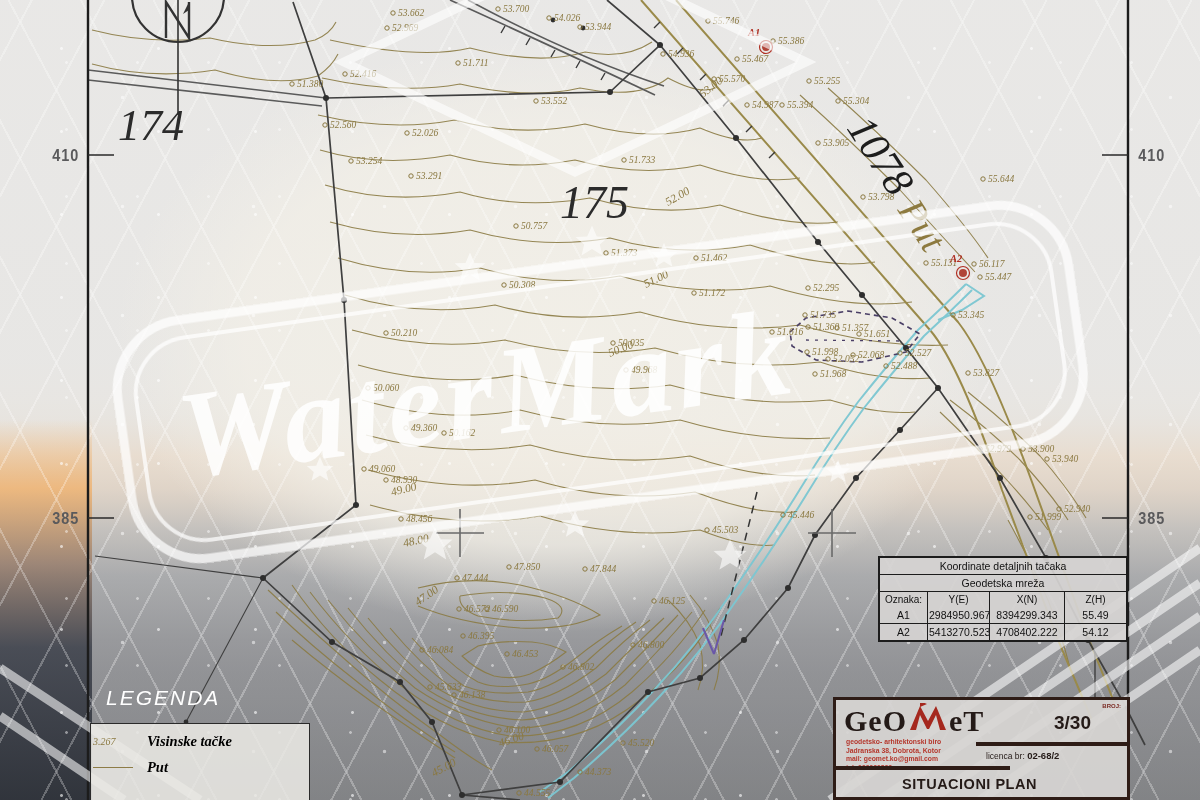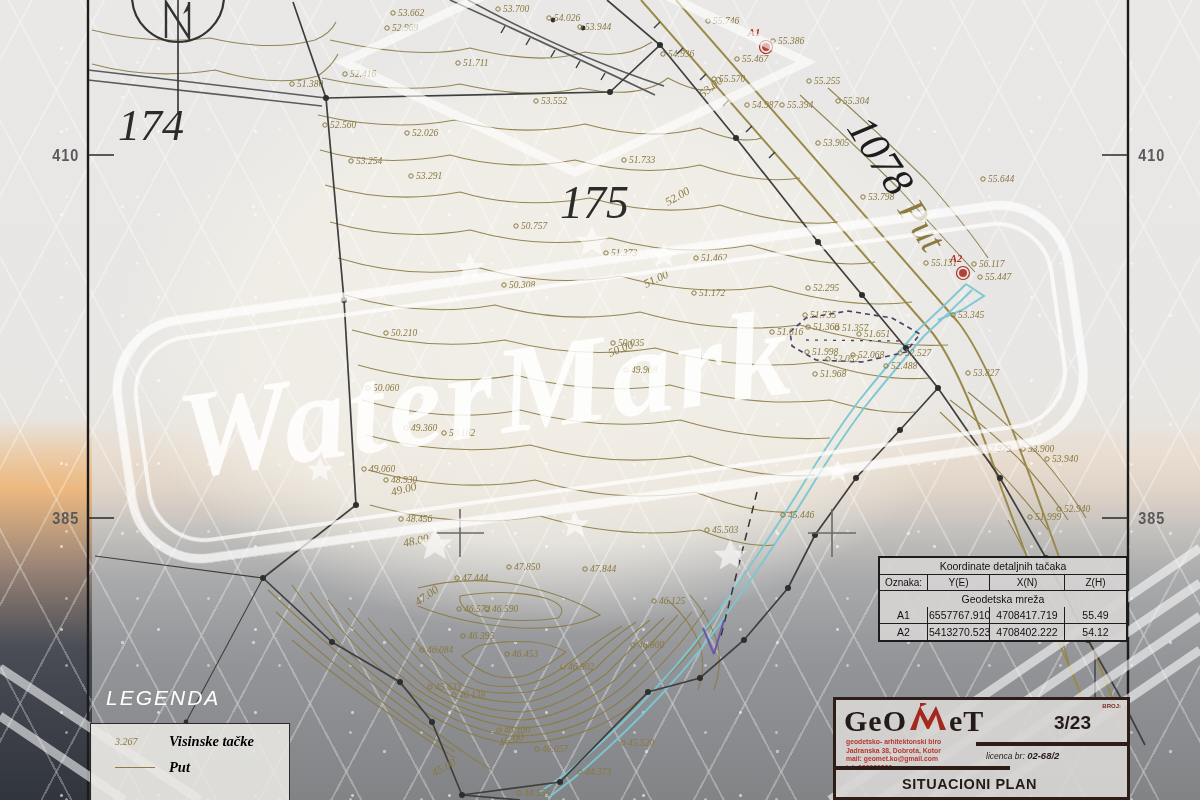--- a/index.html
+++ b/index.html
@@ -35,23 +35,23 @@
   text.spot.red{fill:#b03024;font-weight:bold;font-size:10.5px;}
   text.clab{font-family:"Liberation Serif","DejaVu Serif",serif;font-style:italic;
     font-size:11.5px;fill:#8a7840;}
   text.area{font-family:"Liberation Serif","DejaVu Serif",serif;font-style:italic;}
   
   .edge-num{position:absolute;color:#5a5a5c;font-weight:bold;font-size:17px;
     letter-spacing:1px;transform:scaleX(.85);}
   
   .legend-title{position:absolute;left:106px;top:686px;font-style:italic;font-size:21px;
     letter-spacing:2px;color:#ffffff;}
-  .legend-box{position:absolute;left:90px;top:723px;width:200px;height:77px;
+  .legend-box{position:absolute;left:90px;top:723px;width:220px;height:77px;
     border:1.6px solid #2a2a2a;border-bottom:none;background:rgba(233,232,228,.88);
-    padding:4px 8px 0 24px;}
+    padding:4px 8px 0 2px;}
   .legend-row{display:flex;align-items:center;height:26px;}
   .legend-key{width:44px;flex:0 0 44px;display:flex;align-items:center;}
   .legend-key .txt{font-family:"Liberation Serif",serif;font-style:italic;
     font-size:10px;color:#8a7840;}
   .legend-key .line{width:40px;height:0;border-top:1.8px solid #3a3a3a;}
   .legend-key .line.olive{border-top:1.6px solid #8d7c46;}
   .legend-label{font-family:"Liberation Serif",serif;font-style:italic;font-weight:bold;
     font-size:14.5px;color:#000000;margin-left:10px;white-space:nowrap;}
   
   .ctable{position:absolute;left:878px;top:556px;width:250px;background:rgba(214,212,210,.92);
@@ -67,21 +67,21 @@
   
   .tblock{position:absolute;left:833px;top:697px;width:297px;height:103px;
     border:3px solid #2e1c16;background:rgba(215,213,211,.93);color:#241a17;}
   .tb-logo{position:absolute;left:8px;top:3px;font-family:"Liberation Serif",serif;
     font-weight:bold;font-size:30px;letter-spacing:1px;display:flex;align-items:baseline;}
   .tb-lines{position:absolute;left:10px;top:38px;font-size:6.8px;line-height:8.6px;
     font-weight:bold;color:#b5372c;}
   .tb-broj{position:absolute;right:6px;top:3px;font-size:6px;color:#7a2a22;font-weight:bold;}
   .tb-num{position:absolute;left:218px;top:12px;font-size:19px;font-weight:bold;}
   .tb-rule1{position:absolute;left:140px;right:-1px;top:42px;height:4px;background:#2e1c16;}
-  .tb-lic{position:absolute;left:150px;top:50px;font-size:8.5px;font-style:italic;}
+  .tb-lic{position:absolute;left:150px;top:50px;font-size:8.5px;}
   .tb-lic b{font-size:9.5px;}
   .tb-rule2{position:absolute;left:-1px;width:175px;top:66px;height:4px;background:#2e1c16;}
   .tb-title{position:absolute;left:0;right:60px;top:76px;text-align:center;
     font-size:14.5px;font-weight:bold;letter-spacing:.5px;margin-left:36px;}
 </style>
 </head>
 <body>
 
 <div id="stage">
 
@@ -465,34 +465,34 @@
           <div class="line olive"></div>
         </div>
         <div class="legend-label">Put</div>
       </div>
     </div>
 
   <div class="ctable">
     <div class="trow">
         <div class="cell full">Koordinate detaljnih tačaka</div>
       </div>
+    <div class="trow">
+        <div class="cell full">Geodetska mreža</div>
+      </div>
     <div class="trow" id="ct-head">
         <div class="cell c0">Oznaka:</div>
         <div class="cell c1">Y(E)</div>
         <div class="cell c2">X(N)</div>
         <div class="cell c3">Z(H)</div>
       </div>
-    <div class="trow">
-        <div class="cell full">Geodetska mreža</div>
-      </div>
     <div id="ct-body">
         <div class="trow vals">
           <div class="cell c0">A1</div>
-          <div class="cell c1">6557767.910</div>
-          <div class="cell c2">4708417.719</div>
+          <div class="cell c1">2984950.967</div>
+          <div class="cell c2">8394299.343</div>
           <div class="cell c3">55.49</div>
         </div>
         <div class="trow vals">
           <div class="cell c0">A2</div>
           <div class="cell c1">5413270.523</div>
           <div class="cell c2">4708402.222</div>
           <div class="cell c3">54.12</div>
         </div>
       </div>
   </div>
@@ -506,21 +506,21 @@
       </svg>
       <span>eT</span>
     </div>
     <div class="tb-lines" id="firm-lines">
         <div>geodetsko- arhitektonski biro</div>
         <div>Jadranska 38, Dobrota, Kotor</div>
         <div>mail: geomet.ko@gmail.com</div>
         <div>tel: 069020823</div>
       </div>
     <div class="tb-broj">BROJ:</div>
-    <div class="tb-num">3/23</div>
+    <div class="tb-num">3/30</div>
     <div class="tb-rule1"></div>
     <div class="tb-lic">
       <span>licenca br:</span>
       <b>02-68/2</b>
     </div>
     <div class="tb-rule2"></div>
     <div class="tb-title">SITUACIONI PLAN</div>
   </div>
 </div>
 

